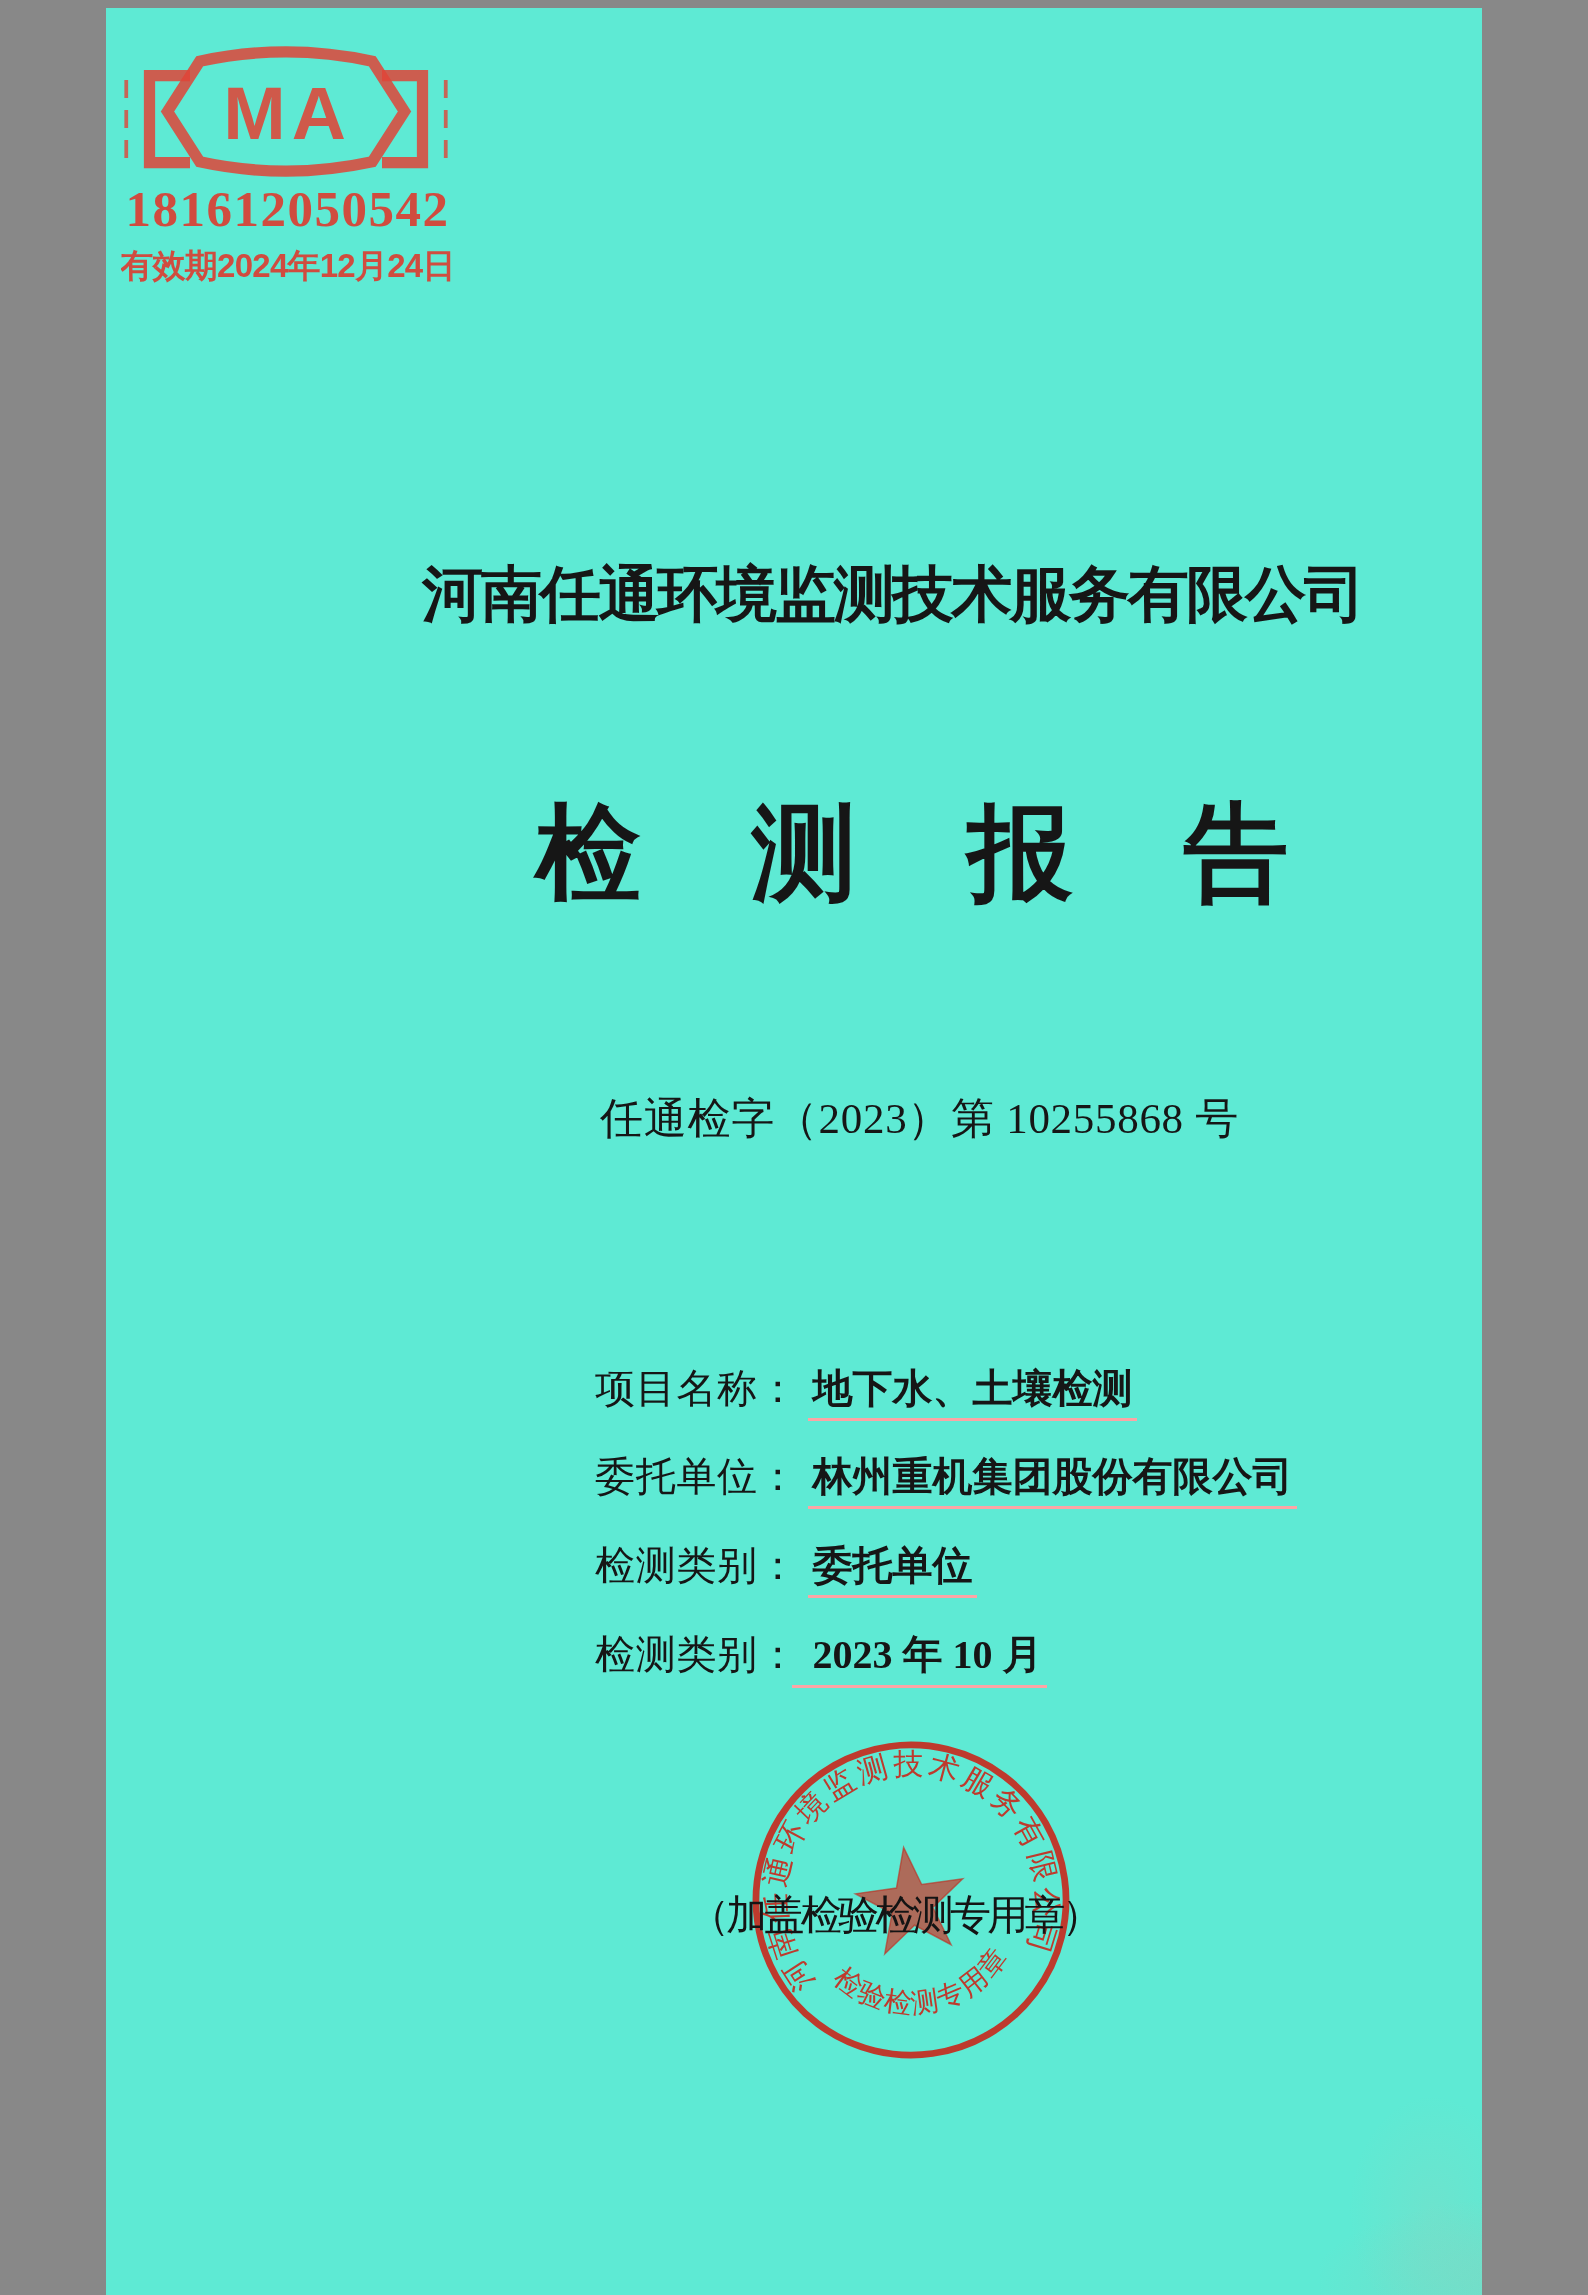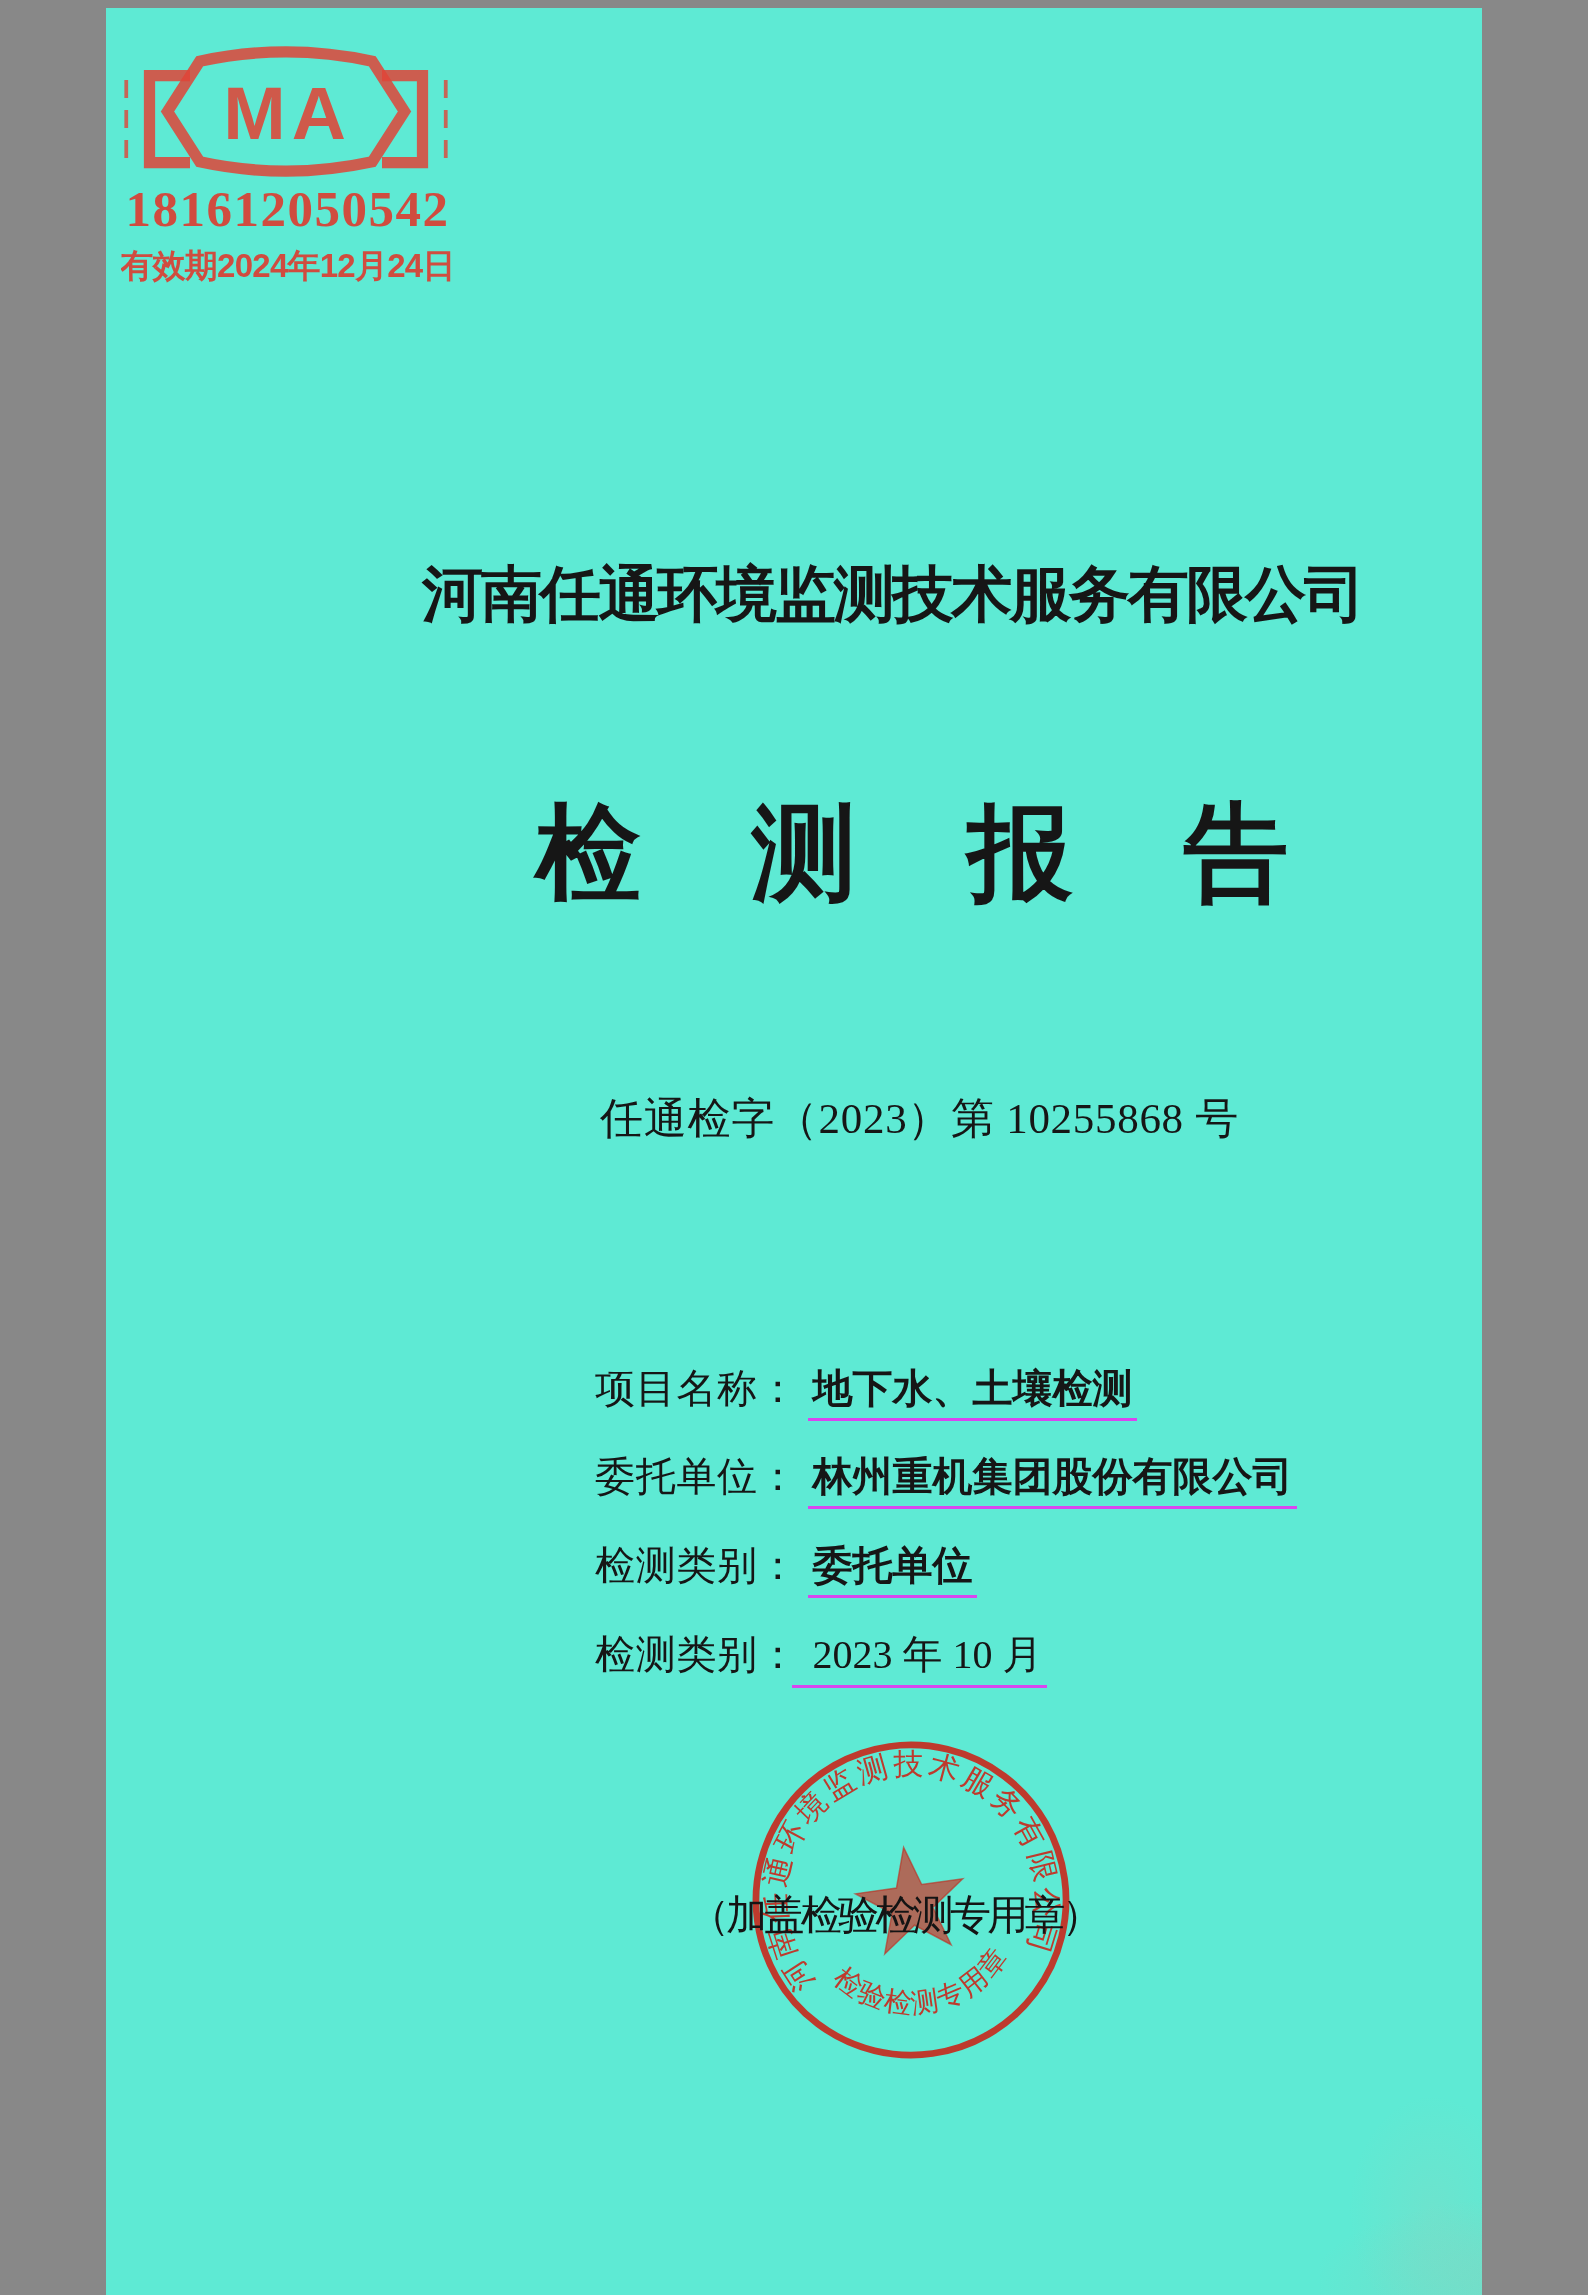--- a/index.html
+++ b/index.html
@@ -62,29 +62,29 @@
   .field-row{position:absolute;left:489px;white-space:nowrap;font-size:40px;line-height:1.15;}
   .field-row.r1{top:1357px;}
   .field-row.r2{top:1445px;}
   .field-row.r3{top:1534px;}
   .field-row.r4{top:1623px;}
   .field-label{
     display:inline-block;width:213px;font-weight:400;letter-spacing:0.7px;
   }
   .field-value{
     display:inline-block;font-weight:700;
-    border-bottom:3px solid #d946ef;
+    border-bottom:3px solid #fca5a5;
     padding:0 4.5px 6.7px 4.5px;
   }
   .field-row.r1 .field-value{min-width:309px;}
   .field-row.r2 .field-value{min-width:471px;}
   .field-row.r3 .field-value{min-width:148px;}
   .field-row.r4 .field-value{
     min-width:229px;margin-left:-16.5px;padding-left:21px;
-    font-family:"Liberation Serif","DejaVu Serif",serif;font-weight:400;text-align:right;
+    font-family:"Liberation Serif","DejaVu Serif",serif;font-weight:700;text-align:right;
   }
 
   .seal-caption{
     left:-6px;top:1885px;width:1588px;text-align:center;
     font-family:"Liberation Serif","DejaVu Serif",serif;
     font-size:41px;letter-spacing:-3.7px;line-height:1.1;
     z-index:3;color:#141414;
   }
 
   svg text{user-select:none;}

